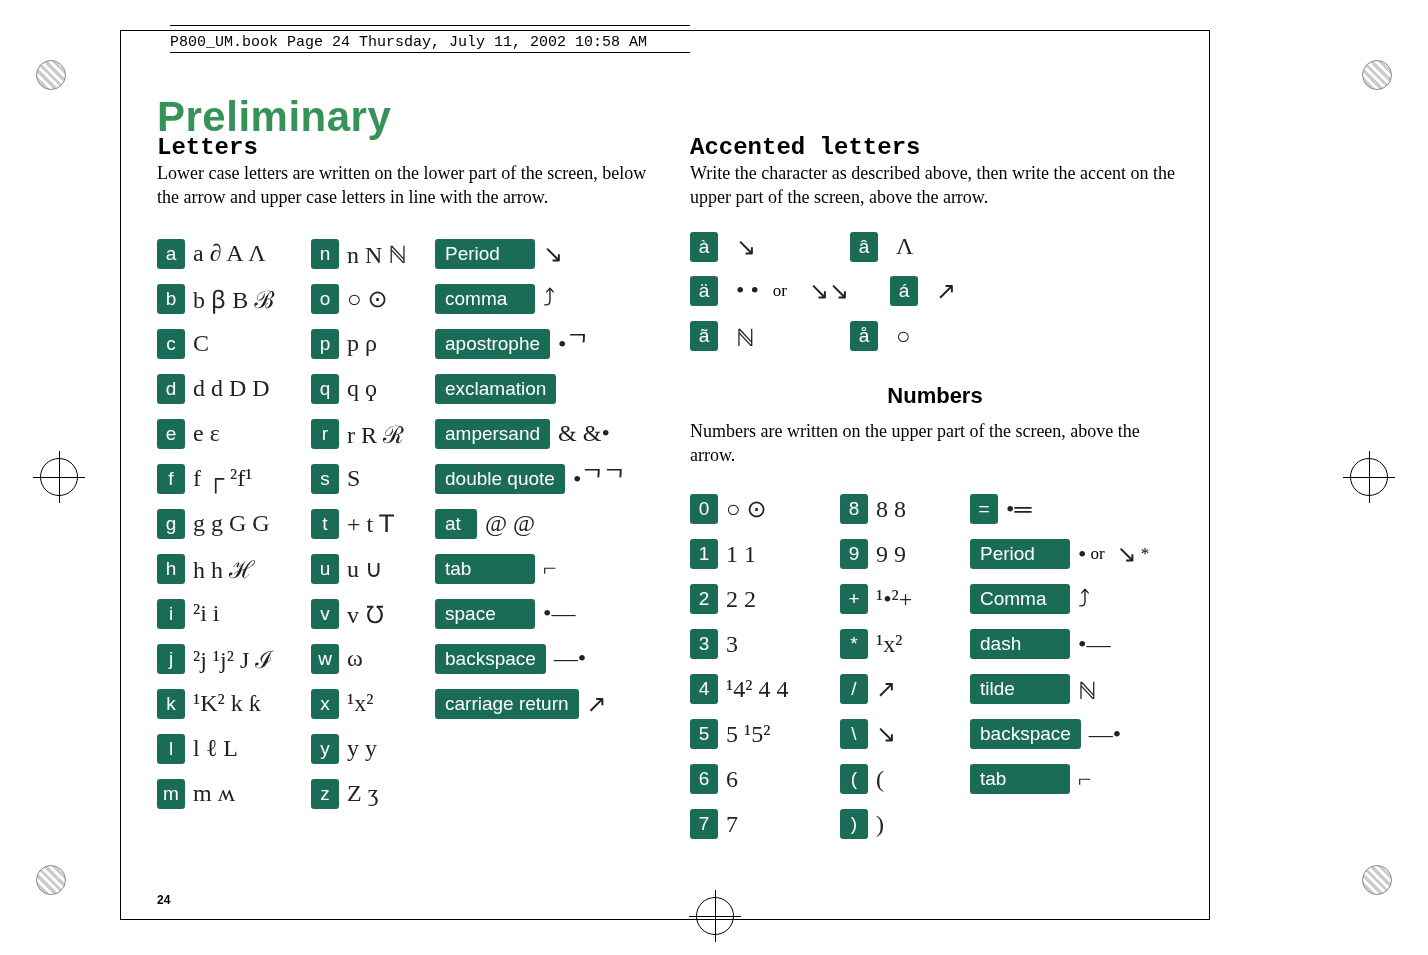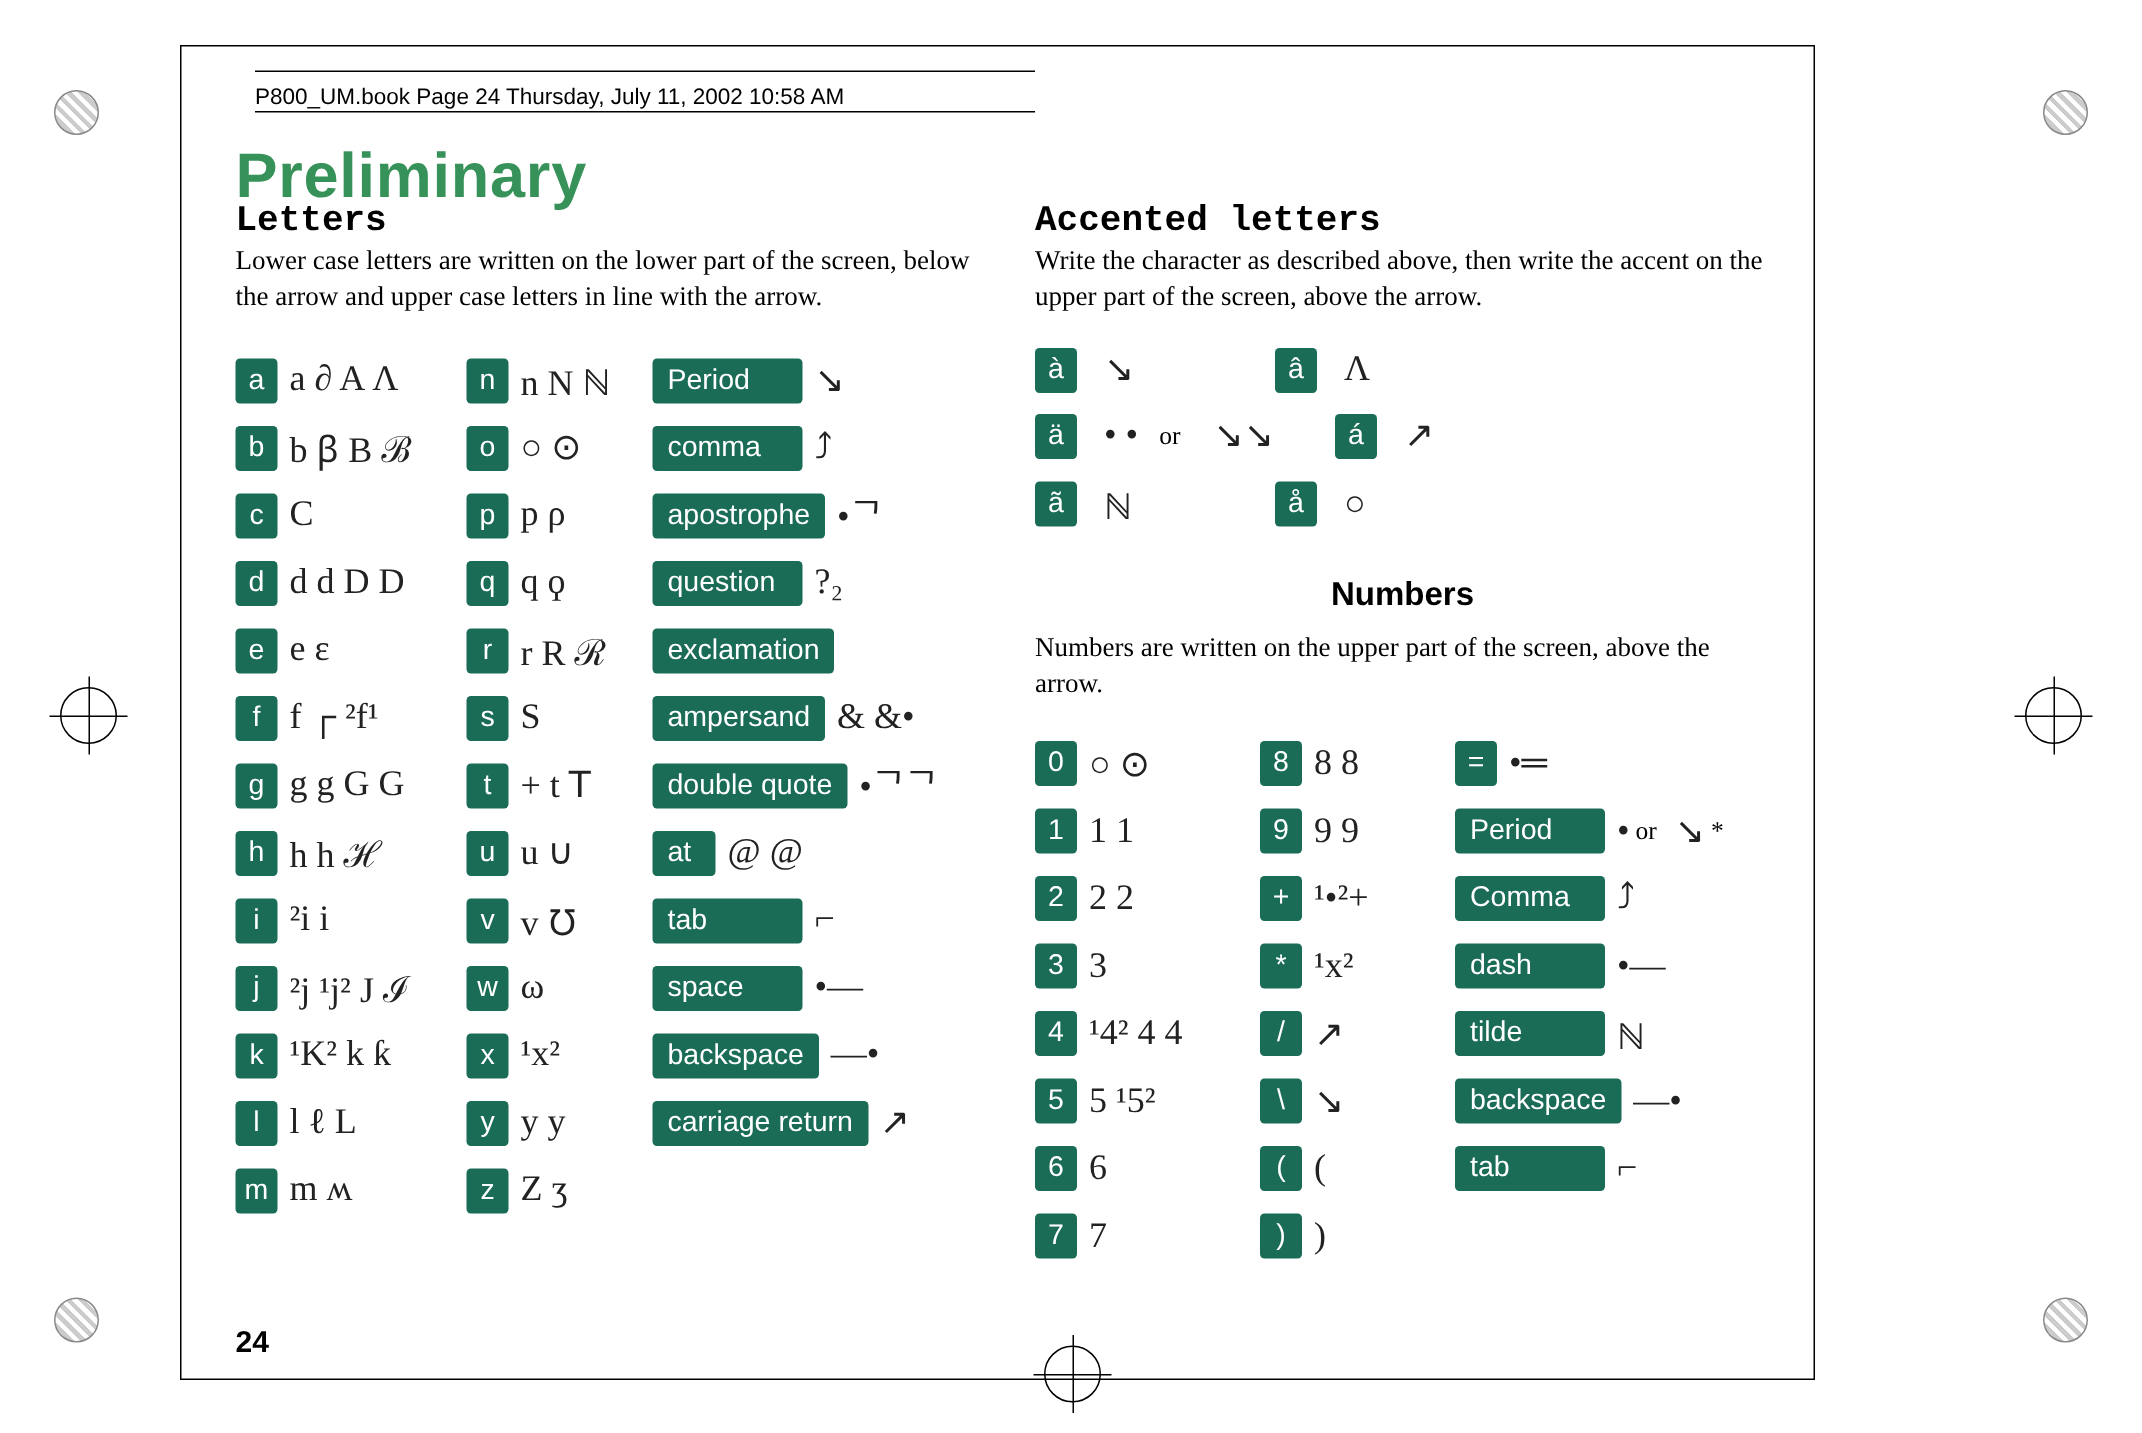--- a/index.html
+++ b/index.html
@@ -1,19 +1,19 @@
 <!DOCTYPE html>
 <html><head>
 <meta charset="utf-8">
 <style>
   * { box-sizing: border-box; margin: 0; padding: 0; }
   html, body { width: 1428px; height: 955px; font-family: "Times New Roman", serif; background: #fff; color: #000; }
   body { position: relative; }
   .page-frame { position: absolute; left: 120px; top: 30px; width: 1090px; height: 890px; border: 1px solid #000; }
-  .running-head { position: absolute; left: 170px; top: 56px; font-size: 15px; font-family: Liberation Sans, sans-serif; }
+  .running-head { position: absolute; left: 170px; top: 34px; font-size: 15px; font-family: Liberation Mono, monospace; }
   .running-head .rule { position: absolute; left: 0; top: -9px; width: 520px; border-top: 1px solid #000; }
   .running-head .rule2 { position: absolute; left: 0; top: 18px; width: 520px; border-top: 1px solid #000; }
   .prelim { position: absolute; left: 157px; top: 93px; font-family: "Helvetica Neue", Arial, sans-serif; font-weight: 800; font-size: 42px; color: #15803d; opacity: .85; letter-spacing: .5px; }
   .col { position: absolute; top: 134px; width: 490px; }
   .col.left { left: 157px; }
   .col.right { left: 690px; }
   .sec-head { font-family: Liberation Mono, monospace; font-weight: 700; font-size: 24px; }
   .sec-body { font-size: 18px; line-height: 1.35; margin-bottom: 22px; }
   .sec-head2 { font-family: Arial, Helvetica, sans-serif; font-weight: 700; font-size: 22px; margin: 30px 0 10px; text-align: center; }
   .chip-row { display: flex; align-items: center; margin: 3px 0; height: 34px; }
@@ -23,21 +23,21 @@
   .letters-grid { display: flex; gap: 4px; margin-top: 24px; }
   .lcol { display: flex; flex-direction: column; gap: 5px; }
   .lcol.A { width: 150px; }
   .lcol.B { width: 120px; }
   .lcol.C { width: 200px; }
   .accent-block { display: flex; flex-wrap: wrap; gap: 14px 40px; margin-top: 10px; width: 460px; }
   .acc-item { display: flex; align-items: center; gap: 10px; width: 120px; }
   .numbers-block { display: flex; gap: 10px; margin-top: 14px; }
   .numcol { display: flex; flex-direction: column; gap: 5px; }
   .or-text { font-size: 17px; margin: 0 4px; }
-  .page-num { position: absolute; left: 157px; bottom: 48px; font-family: Arial, Helvetica, sans-serif; font-weight: 700; font-size: 20px; margin-top: 15px; }
+  .page-num { position: absolute; left: 157px; bottom: 48px; font-family: Arial, Helvetica, sans-serif; font-weight: 700; font-size: 12px; margin-top: 15px; }
   .reg { position: absolute; width: 38px; height: 38px; border: 1px solid #000; border-radius: 50%; }
   .reg::before { content: ""; position: absolute; left: 50%; top: -8px; bottom: -8px; width: 1px; background: #000; }
   .reg::after { content: ""; position: absolute; top: 50%; left: -8px; right: -8px; height: 1px; background: #000; }
   .regL { left: 40px; top: 458px; } .regR { right: 40px; top: 458px; }
   .regB { left: 696px; bottom: 20px; }
   .colorbar { position: absolute; transform: rotate(-90deg); transform-origin: center; display: flex; }
   .colorbar.left { left: 36px; top: 60px; transform: none; }
   .colorbar.right { right: 36px; top: 60px; transform: none; }
   .colorbar.left2 { left: 36px; bottom: 60px; transform: none; }
   .colorbar.right2 { right: 36px; bottom: 60px; transform: none; }
@@ -192,24 +192,20 @@
         </div>
       <div class="chip-row">
           <span class="chip wide">comma</span>
           <span class="strokes">⤴</span>
         </div>
       <div class="chip-row">
           <span class="chip wide">apostrophe</span>
           <span class="strokes">•ᄀ</span>
         </div>
       <div class="chip-row">
-          <span class="chip wide">question</span>
-          <span class="strokes">?₂</span>
-        </div>
-      <div class="chip-row">
           <span class="chip wide">exclamation</span>
         </div>
       <div class="chip-row">
           <span class="chip wide">ampersand</span>
           <span class="strokes">&amp; &amp;•</span>
         </div>
       <div class="chip-row">
           <span class="chip wide">double quote</span>
           <span class="strokes">•ᄀᄀ</span>
         </div>

